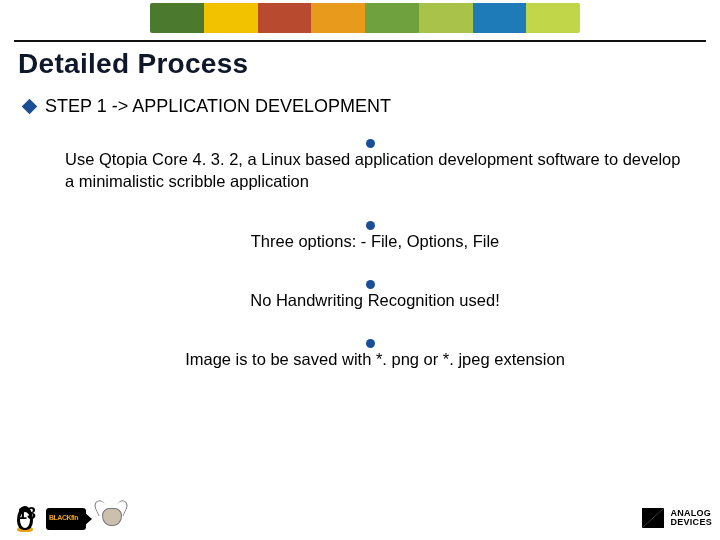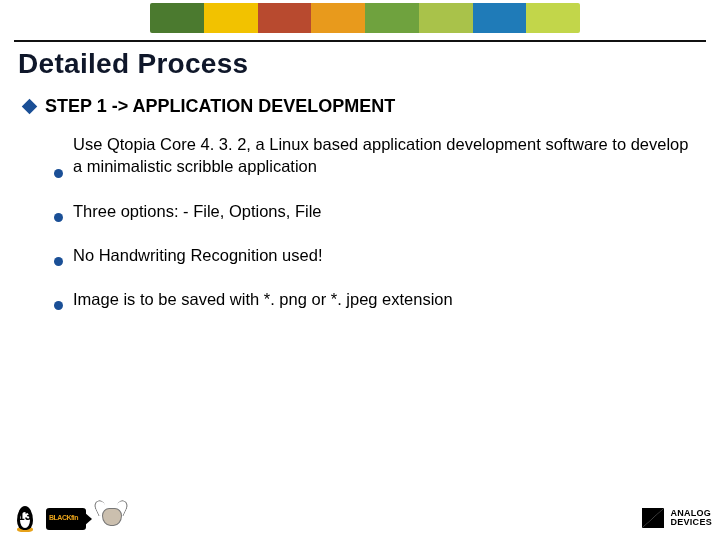--- a/index.html
+++ b/index.html
@@ -71,34 +71,35 @@
   }
   .level1 .diamond {
     flex: 0 0 auto;
     width: 11px;
     height: 11px;
     background: #1a4f96;
     transform: rotate(45deg);
     margin: 5px 10px 0 0;
   }
   .level1 .text {
-    font-weight: 700;
+    font-weight: 400;
     font-size: 18px;
   }
 
   .bullet-wrap {
     margin-left: 30px;
     margin-top: 16px;
   }
   .level2 {
     display: flex;
-    align-items: flex-end;
+    align-items: center;
     margin-bottom: 22px;
     font-size: 16.5px;
     line-height: 1.35;
+    flex-direction: column;
   }
   .level2 .dot {
     flex: 0 0 auto;
     width: 9px;
     height: 9px;
     background: #1a4f96;
     border-radius: 50%;
     margin: 6px 10px 0 0;
   }
   .level2 .text {
@@ -143,21 +144,21 @@
     left: 3px;
     width: 16px;
     height: 5px;
     background: #e7a21a;
     border-radius: 40%;
   }
   .page-num {
     position: absolute;
     bottom: 17px;
     left: 18px;
-    font-size: 12px;
+    font-size: 16px;
     font-weight: 700;
     color: #000;
     z-index: 2;
   }
 
   .blackfin {
     width: 40px;
     height: 22px;
     background: #000;
     border-radius: 3px;

